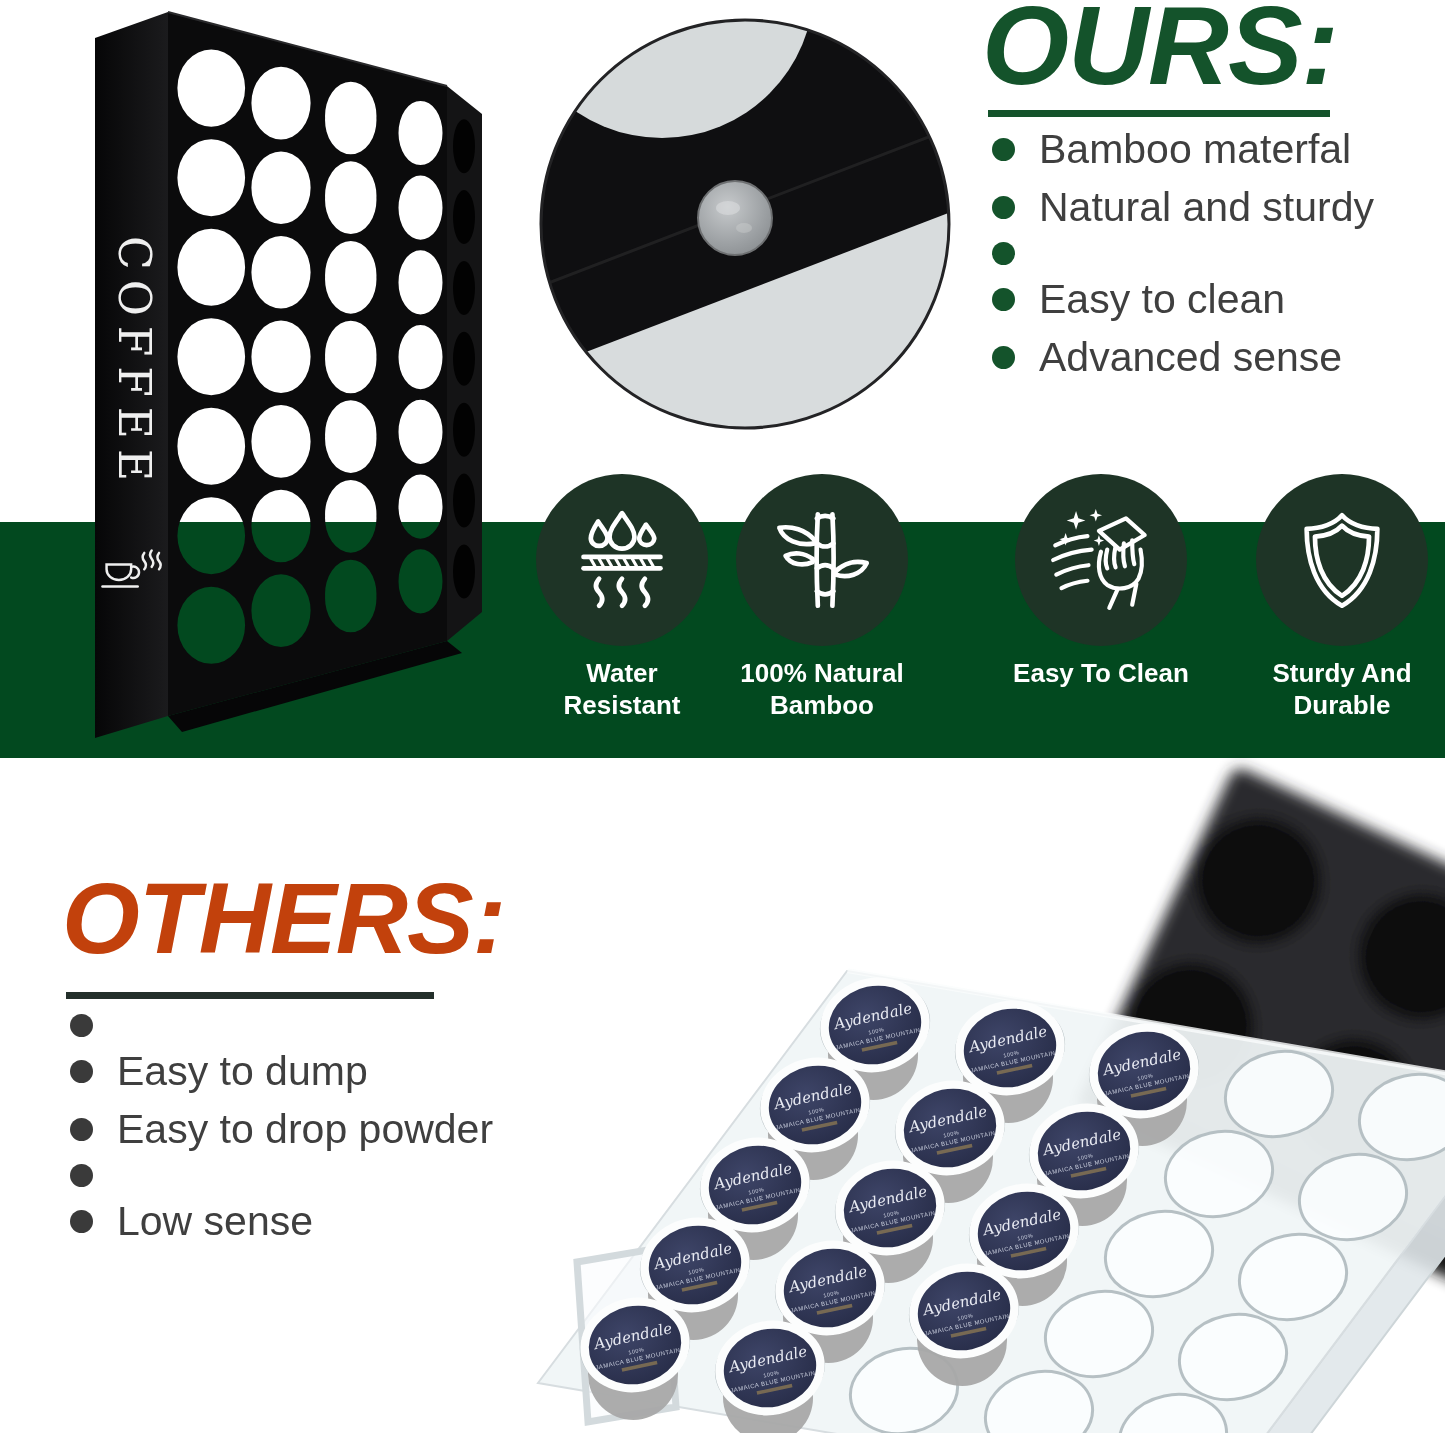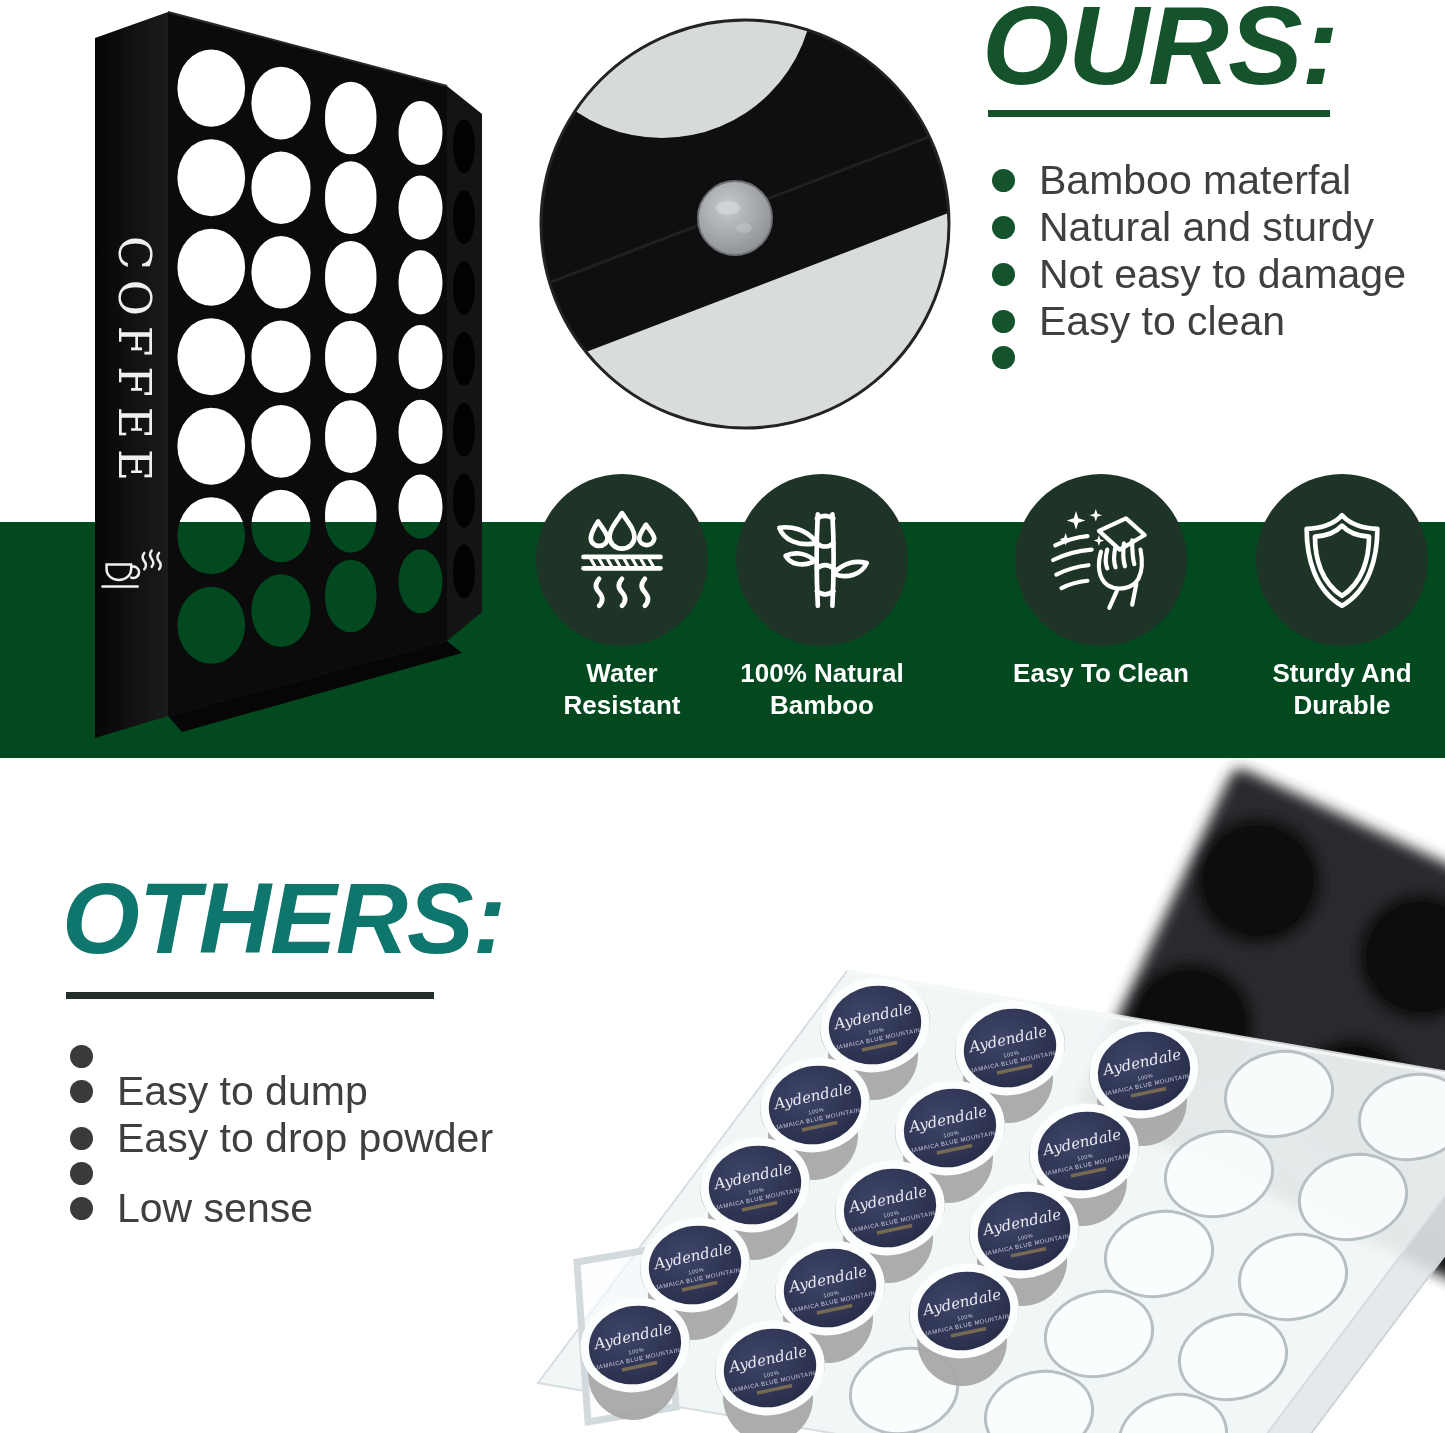--- a/index.html
+++ b/index.html
@@ -11,25 +11,25 @@
   .magnifier{left:530px;top:10px;}
   .photo{left:0;top:740px;}
   .feature{position:absolute;top:474px;width:172px;display:flex;flex-direction:column;align-items:center;}
   .fcircle{width:172px;height:172px;border-radius:50%;background:#1e3426;display:flex;
            align-items:center;justify-content:center;flex:none;}
   .flabel{margin-top:12px;color:#ffffff;font-weight:bold;font-size:26px;line-height:1.22;text-align:center;}
   .f1{left:536px}.f2{left:736px}.f3{left:1015px}.f4{left:1256px}
   .f1 .flabel{width:140px}.f2 .flabel{width:185px}.f3 .flabel{width:235px}.f4 .flabel{width:160px}
   .big-title{position:absolute;font-weight:bold;font-style:italic;letter-spacing:-1px;line-height:1;}
   .ours-title{left:982px;top:-10px;font-size:112px;color:#14532b;}
-  .others-title{left:62px;top:868px;font-size:100px;color:#0f766e;}
+  .others-title{left:62px;top:868px;font-size:100px;color:#c2410c;}
   .rule{position:absolute;height:7px;}
   .ours-rule{left:988px;top:110px;width:342px;background:#14532b;}
   .others-rule{left:66px;top:992px;width:368px;background:#232f2a;}
-  .blist{position:absolute;display:flex;flex-direction:column;margin-top:31px;}
+  .blist{position:absolute;display:flex;flex-direction:column;gap:11px;}
   .ours-list{left:992px;top:126px;}
   .others-list{left:70px;top:1014px;}
   .li{display:flex;align-items:center;gap:24px;font-size:41px;line-height:1.15;color:#3f3f3f;}
   .dot{width:23px;height:23px;border-radius:50%;flex:none;}
   .dot-green{background:#14532b;}
   .dot-dark{background:#3a3a3a;}
 </style>
 </head>
 <body>
 
@@ -160,28 +160,28 @@
     <div class="li">
         <span class="dot dot-green"></span>
         <span>Bamboo materfal</span>
       </div>
     <div class="li">
         <span class="dot dot-green"></span>
         <span>Natural and sturdy</span>
       </div>
     <div class="li">
         <span class="dot dot-green"></span>
-        <span>Not easy to damage</span>
       </div>
     <div class="li">
         <span class="dot dot-green"></span>
         <span>Easy to clean</span>
       </div>
     <div class="li">
         <span class="dot dot-green"></span>
+        <span>Advanced sense</span>
       </div>
   </div>
 
   <div class="big-title others-title">OTHERS:</div>
   <div class="rule others-rule"></div>
   <div class="blist others-list">
     <div class="li">
         <span class="dot dot-dark"></span>
       </div>
     <div class="li">

